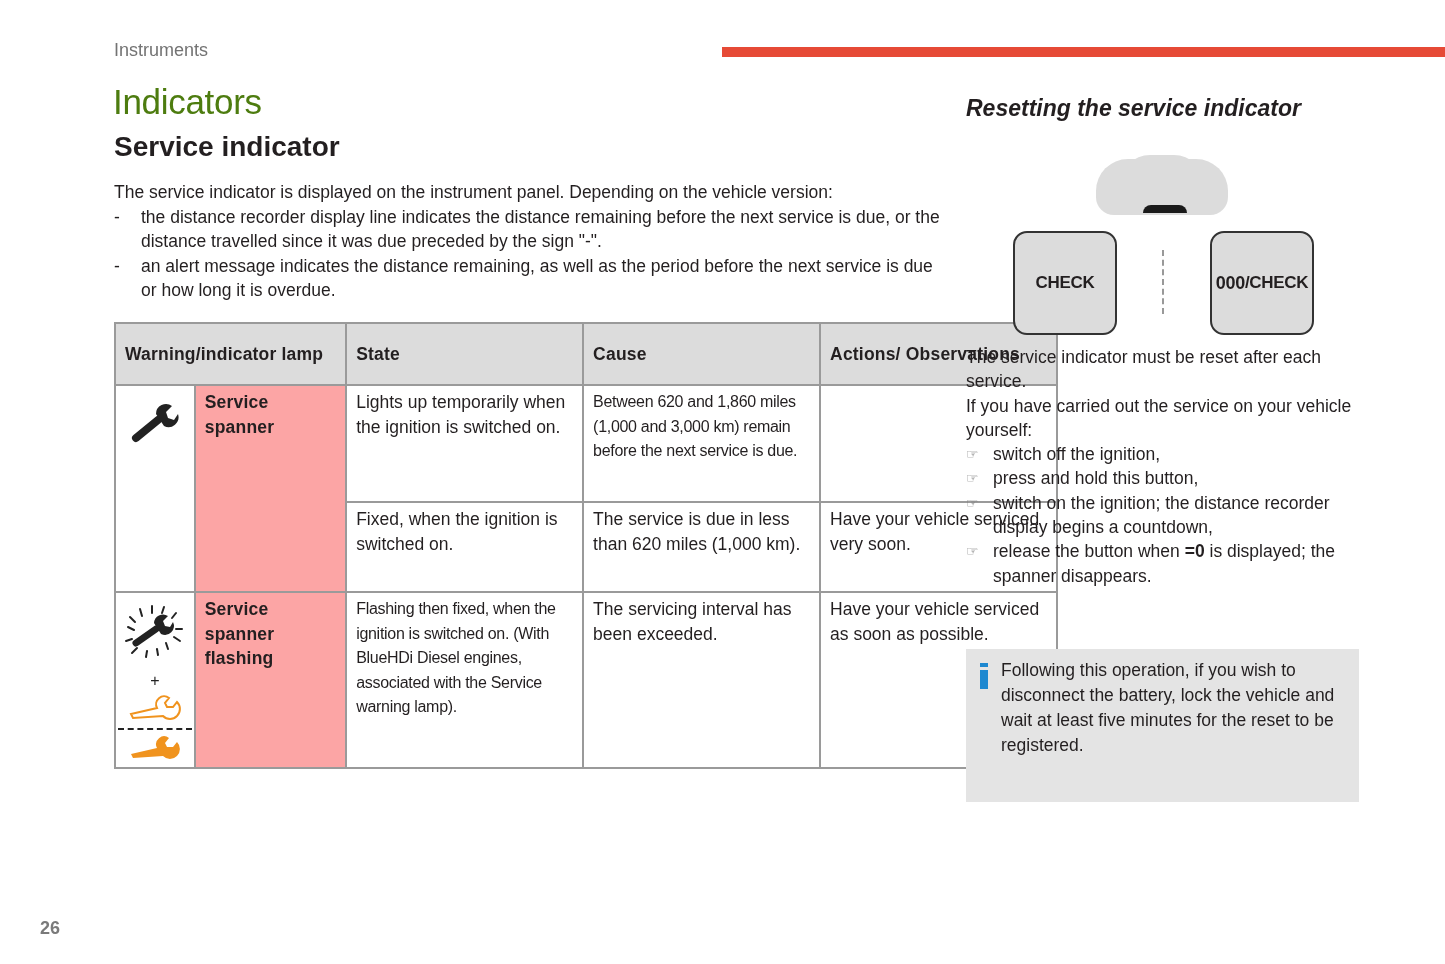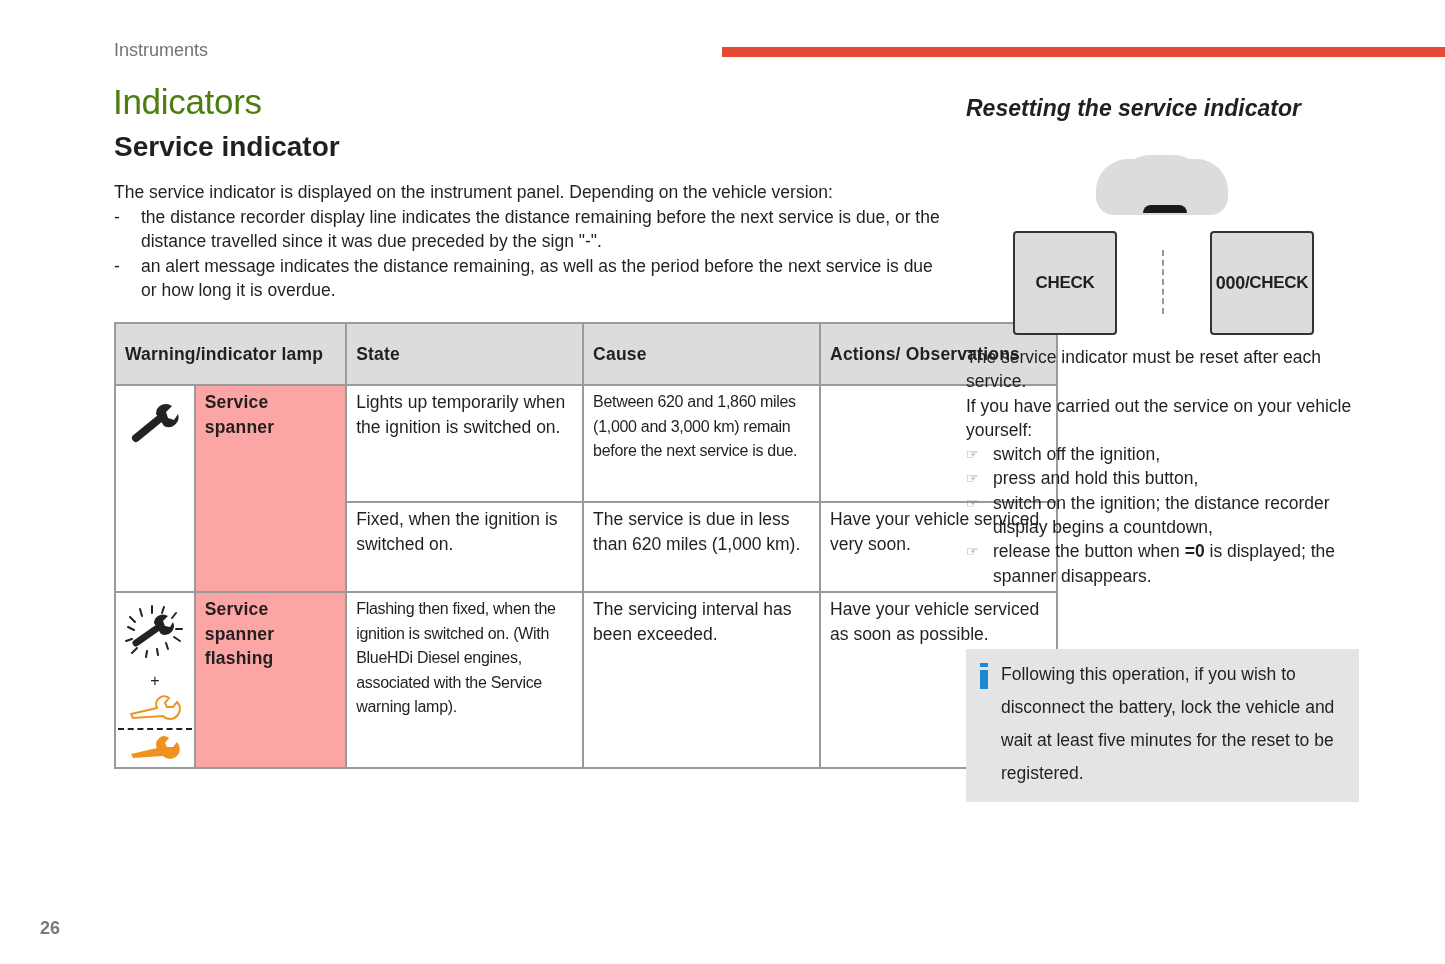--- a/index.html
+++ b/index.html
@@ -25,36 +25,36 @@
   .row1 td { height: 117px; }
   .row2 td { height: 90px; }
   .row3 td { height: 172px; }
 
   .right-title { position: absolute; left: 966px; top: 95px; font-size: 23px; font-weight: bold; color: #231f20; font-style: italic; }
 
   .illustration { position: absolute; left: 1010px; top: 155px; width: 310px; height: 185px; }
   .car { position: absolute; left: 86px; top: 4px; width: 132px; height: 56px; background: #dcdcdc; border-radius: 32px 32px 18px 18px; }
   .car-top { position: absolute; left: 110px; top: 0; width: 84px; height: 30px; background: #dcdcdc; border-radius: 40px 40px 0 0; }
   .car-bumper { position: absolute; left: 133px; top: 50px; width: 44px; height: 8px; background: #1a1a1a; border-radius: 12px 12px 0 0; }
-  .disp-box { position: absolute; top: 76px; width: 104px; height: 104px; background: #dcdcdc; border: 2px solid #333; border-radius: 4px; display: flex; align-items: center; justify-content: center; font-weight: bold; font-size: 17px; color: #231f20; letter-spacing: -0.3px; }
+  .disp-box { position: absolute; top: 76px; width: 104px; height: 104px; background: #dcdcdc; border: 2px solid #333; border-radius: 14px; display: flex; align-items: center; justify-content: center; font-weight: bold; font-size: 17px; color: #231f20; letter-spacing: -0.3px; }
   .disp-left { left: 3px; }
   .disp-right { left: 200px; }
   .disp-right .num { font-size: 18px; }
   .dashed-line { position: absolute; left: 152px; top: 95px; width: 0; height: 64px; border-left: 2px dashed #999; }
 
   .reset-text { position: absolute; left: 966px; top: 345px; width: 400px; font-size: 17.5px; line-height: 24.3px; color: #231f20; }
   .reset-text .steps { list-style: none; }
   .reset-text .steps li { position: relative; padding-left: 27px; }
   .reset-text .steps li .hand { position: absolute; left: 0; top: 0; font-size: 14px; color: #777; }
 
   .info-box { position: absolute; left: 966px; top: 649px; width: 393px; height: 153px; background: #e4e4e4; }
   .info-icon { position: absolute; left: 14px; top: 14px; width: 8px; height: 26px; }
   .info-icon .dot { position: absolute; left: 0; top: 0; width: 8px; height: 4px; background: #1e88d0; }
   .info-icon .stem { position: absolute; left: 0; top: 7px; width: 8px; height: 19px; background: #1e88d0; }
-  .info-text { position: absolute; left: 35px; top: 9px; width: 355px; font-size: 17.5px; line-height: 33px; color: #231f20; }
+  .info-text { position: absolute; left: 35px; top: 9px; width: 355px; font-size: 17.5px; line-height: 25px; color: #231f20; }
 
   .page-num { position: absolute; left: 40px; top: 918px; font-size: 18px; font-weight: bold; color: #7a7a7a; }
 </style>
 </head>
 <body>
 
 <div class="section-label">Instruments</div>
 <div class="red-bar"></div>
 
 <h1 class="chapter-title">Indicators</h1>

